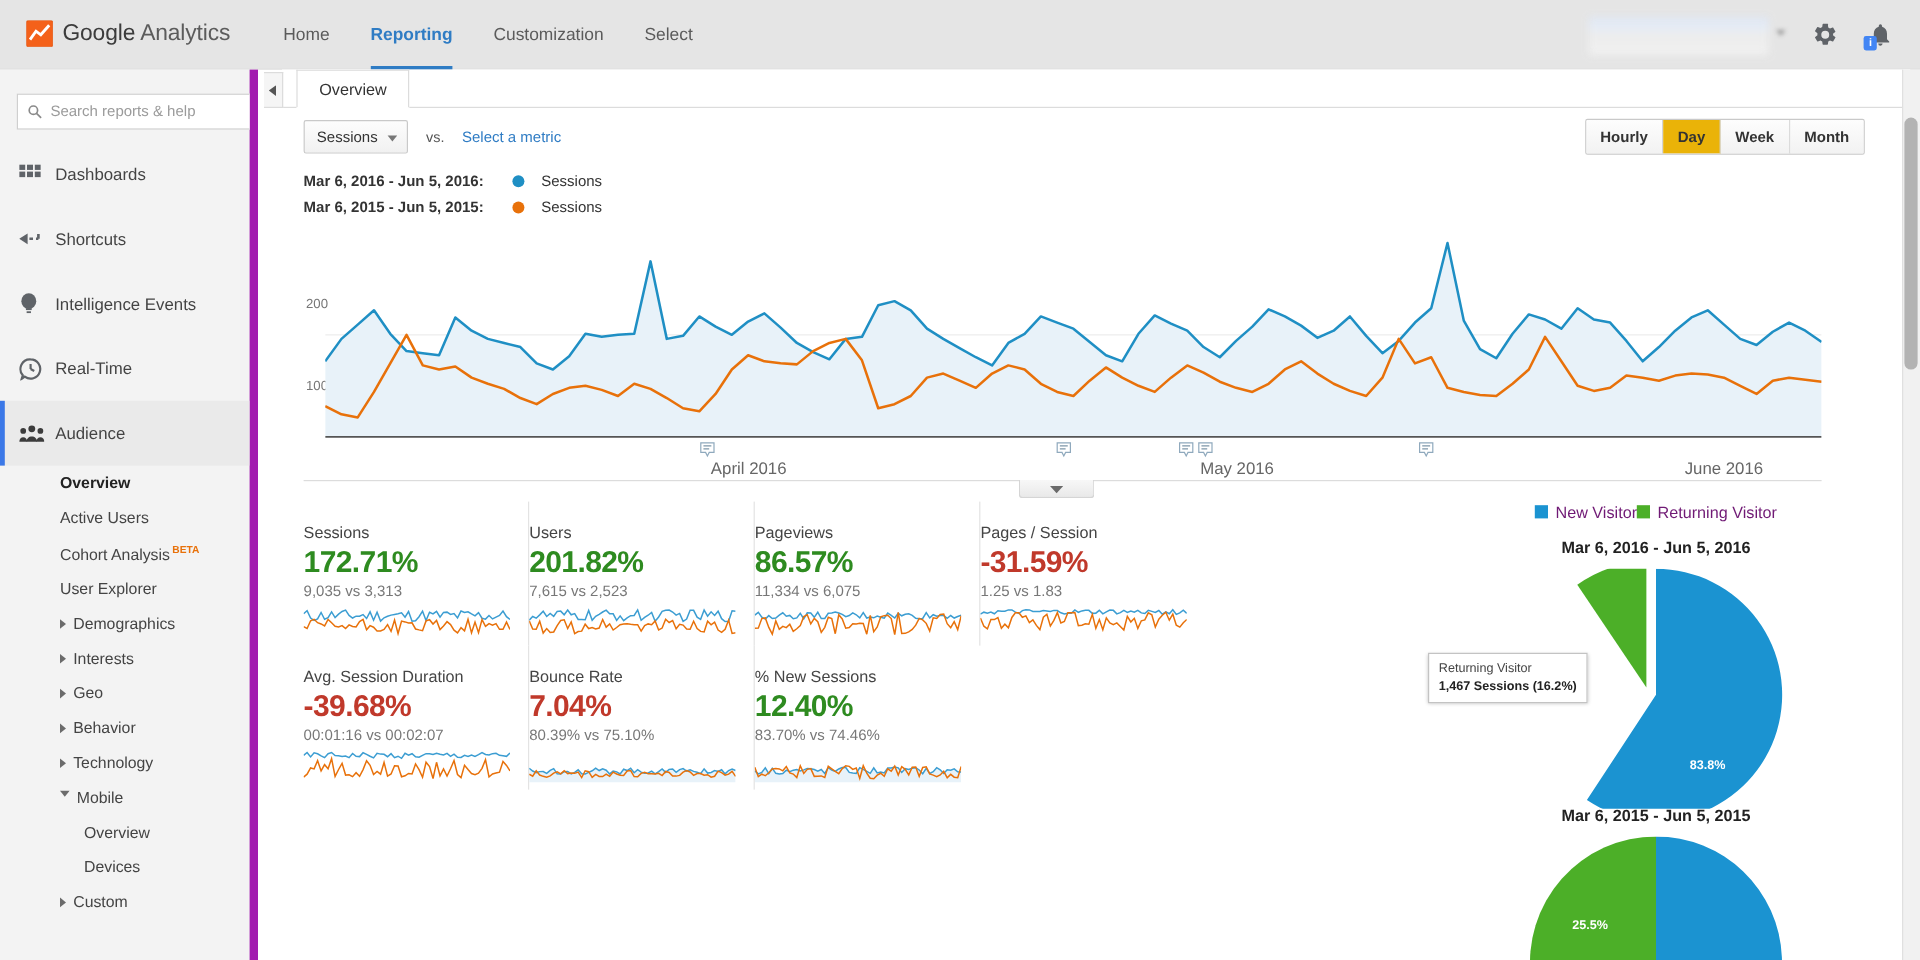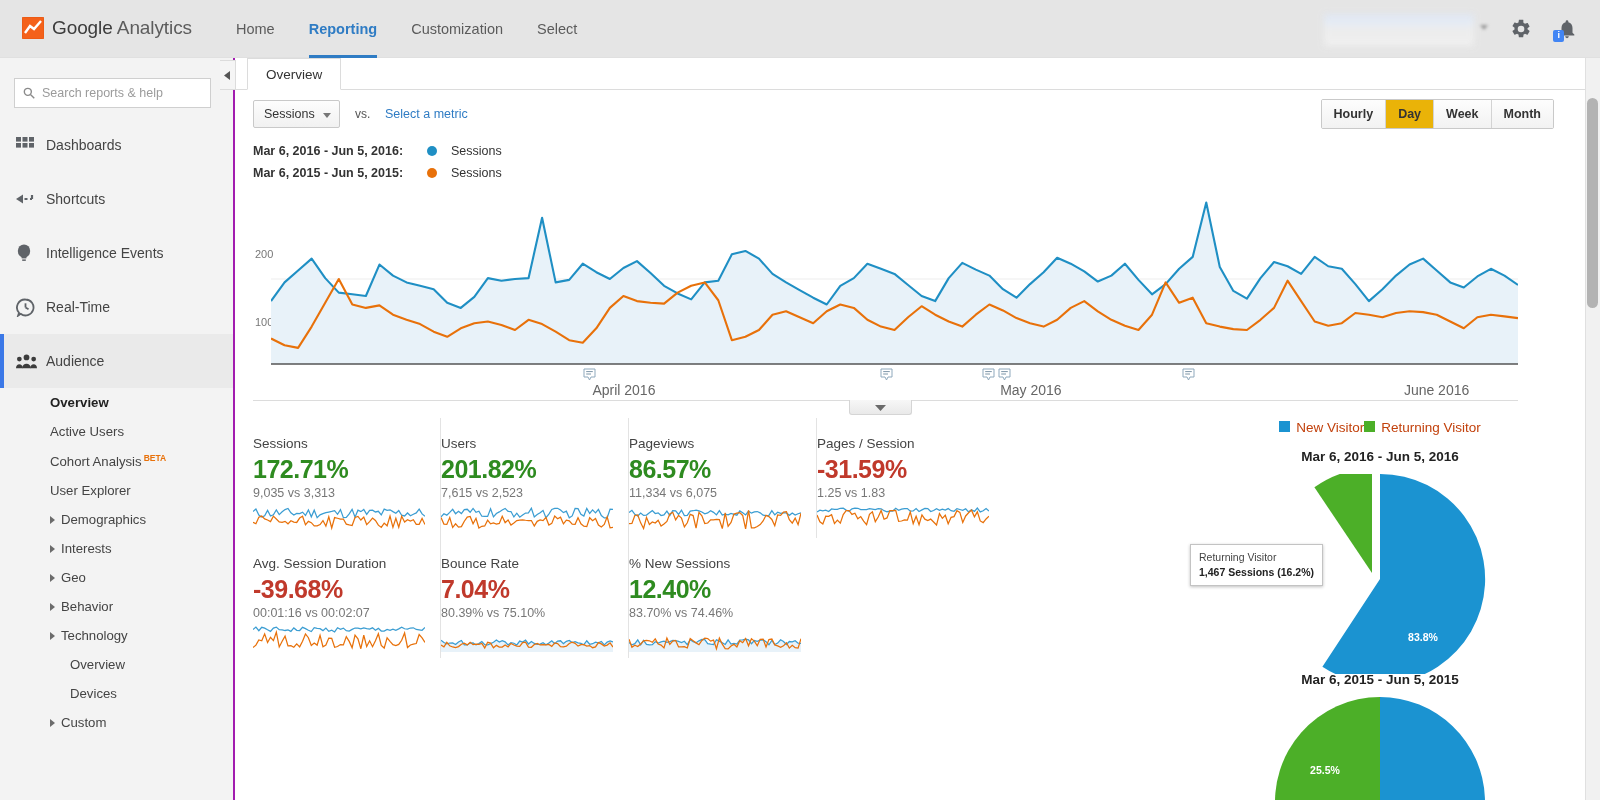--- a/index.html
+++ b/index.html
@@ -29,22 +29,22 @@
   .acct-caret { position:absolute; right:112px; top:25px; width:0;height:0;
     border-left:4px solid transparent;border-right:4px solid transparent;
     border-top:5px solid #9a9a9a; filter:blur(1.6px); }
   .ticon { position:absolute; top:18px; cursor:pointer; }
   .ticon.gear { right:68px; }
   .ticon.bell { right:22px; }
   .badge { position:absolute; right:14px; top:12px; background:#4285f4; color:#fff;
     font-size:9px; font-weight:bold; border-radius:2px; padding:1px 4px 2px; line-height:1; }
 
   
-  .sidebar { position:absolute; left:0; top:58px; width:235px; height:742px;
-    background:#f3f3f3; border-right:2px solid #a21caf; overflow:hidden; }
+  .sidebar { position:absolute; left:0; top:58px; width:215px; height:742px;
+    background:#f3f3f3; border-right:7px solid #a21caf; overflow:hidden; }
   .searchwrap { margin:20px 12px 0 14px; position:relative; }
   .searchwrap input { width:197px; height:30px; border:1px solid #cfcfcf; background:#fff;
     padding:0 6px 0 27px; font-size:12.5px; color:#444; font-family:"Liberation Sans",sans-serif; outline:none; }
   .searchwrap input::placeholder { color:#9b9b9b; }
   .s-icon { position:absolute; left:8px; top:8px; }
   .navgrp { margin-top:10px; }
   .nav1 { height:54px; display:flex; align-items:center; padding-left:16px; cursor:pointer;
     font-size:14px; color:#444; position:relative; }
   .nav1 .ico { width:30px; display:flex; align-items:center; }
   .nav1.active { background:#eaeaea; font-weight:normal; }
@@ -105,21 +105,21 @@
   .card.last { border-right:none; }
   .card .cname { font-size:13.5px; color:#444; margin-bottom:4px; }
   .card .cval { font-size:25px; font-weight:bold; letter-spacing:-.5px; }
   .card .cval.up { color:#2e8b20; }
   .card .cval.down { color:#c0392b; }
   .card .ccmp { font-size:12.5px; color:#777; margin-top:2px; }
   .card .spark { position:absolute; left:0; bottom:6px; }
 
   
   .piewrap { position:absolute; left:935px; top:362px; width:420px; }
-  .pielegend { display:flex; justify-content:center; align-items:flex-end; font-size:13.5px; color:#c2410c; }
+  .pielegend { display:flex; justify-content:center; align-items:flex-end; font-size:13.5px; color:#701a75; }
   .pielegend .sq { width:11px;height:11px; display:inline-block; margin-right:6px; }
   .pietitle { text-align:center; font-weight:bold; font-size:13.5px; color:#222; margin-top:14px; }
   .tooltip { position:absolute; left:20px; top:80px; background:#fff; border:1px solid #c3c3c3;
     box-shadow:0 1px 3px rgba(0,0,0,.25); padding:5px 8px; font-size:10.5px; line-height:1.45; z-index:9; }
   .tooltip .t1 { color:#444; }
   .tooltip .t2 { color:#222; font-weight:bold; }
   .pcent { position:absolute; font-size:10.5px; font-weight:bold; fill:#fff; }
 
   
   .vscroll { position:absolute; right:0; top:58px; width:15px; height:742px; background:#f1f1f1; border-left:1px solid #e0e0e0; }
@@ -241,20 +241,21 @@
   <div>
     <div class="sub sel"><span>Overview</span></div>
     <div class="sub"><span>Active Users</span></div>
     <div class="sub"><span>Cohort Analysis</span><span class="beta">BETA</span></div>
     <div class="sub"><span>User Explorer</span></div>
     <div class="sub"><span class="tri"></span><span>Demographics</span></div>
     <div class="sub"><span class="tri"></span><span>Interests</span></div>
     <div class="sub"><span class="tri"></span><span>Geo</span></div>
     <div class="sub"><span class="tri"></span><span>Behavior</span></div>
     <div class="sub"><span class="tri"></span><span>Technology</span></div>
+    <div class="sub"><span class="tri open"></span><span>Mobile</span></div>
     <div class="sub lvl2"><span>Overview</span></div>
     <div class="sub lvl2"><span>Devices</span></div>
     <div class="sub"><span class="tri"></span><span>Custom</span></div>
   </div>
 </div>
 
 <div class="collapse-tab">
   <span>
     <svg width="7" height="9" viewBox="0 0 7 9">
         <polygon points="6,0 6,9 0,4.5" fill="#555"></polygon>

